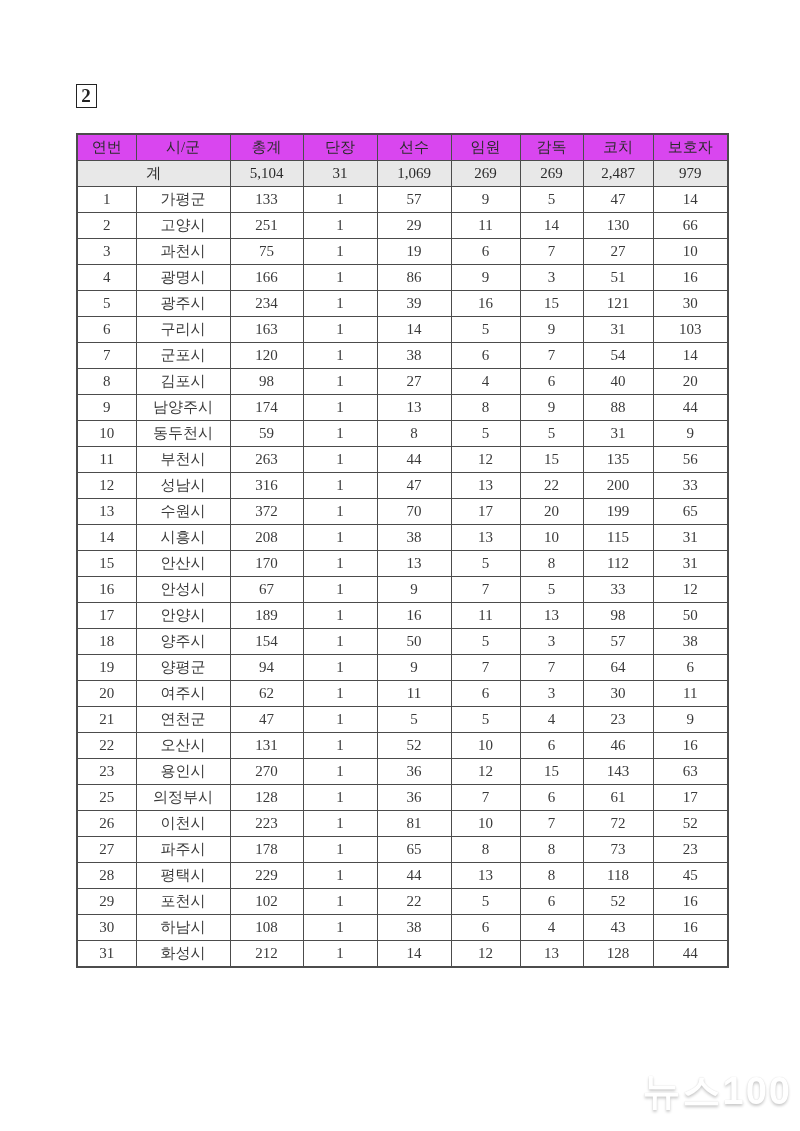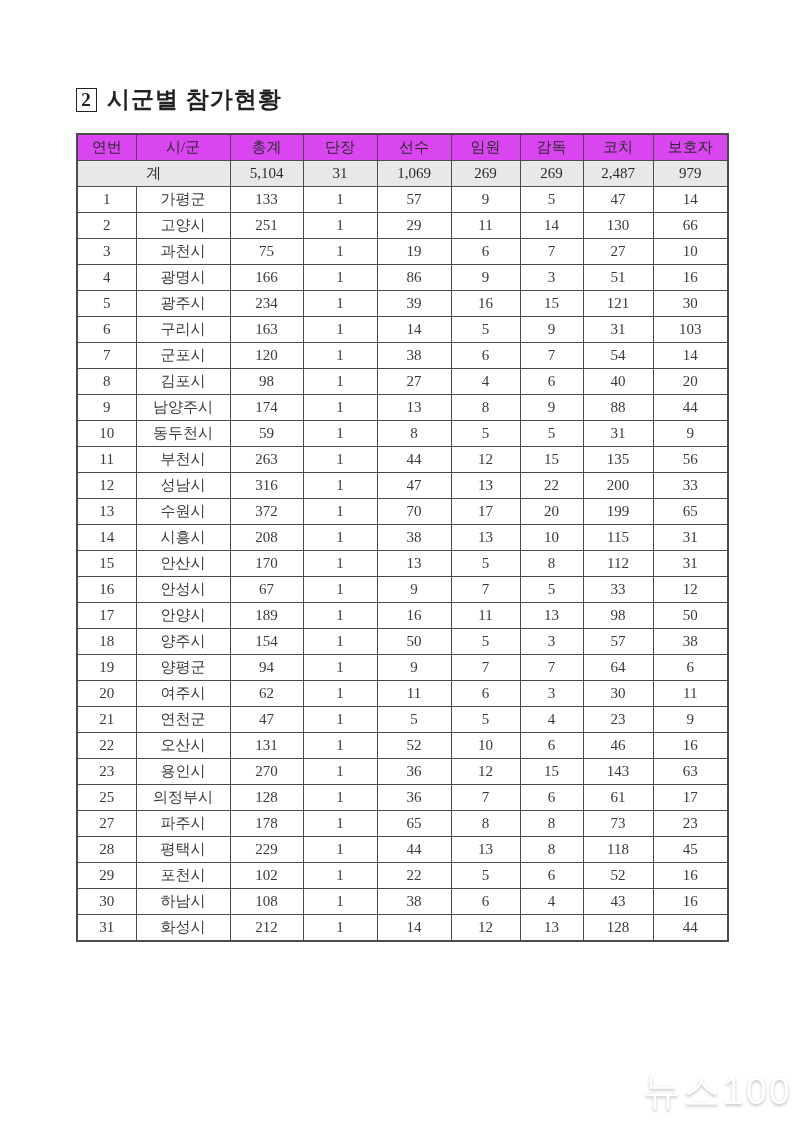--- a/index.html
+++ b/index.html
@@ -76,34 +76,33 @@
   col.c-player  { width: 74px; }
   col.c-officer { width: 69px; }
   col.c-coach1  { width: 63px; }
   col.c-coach2  { width: 70px; }
   col.c-guard   { width: 75px; }
   .watermark {
     position: absolute;
     right: 8px;
     bottom: 14px;
     font-family: "Liberation Sans", "DejaVu Sans", sans-serif;
-    font-weight: normal;
+    font-weight: bold;
     font-size: 38px;
     letter-spacing: 2px;
     color: #ffffff;
     text-shadow: 0 2px 3px #c9c9c9, 0 0 1px #d8d8d8;
     user-select: none;
   }
 </style>
 </head>
 <body>
 
 <div class="doc-title">
   <span class="title-number-box">2</span>
-  <span>시군별 참가현황</span>
 </div>
 
 <table class="stats-table">
   <colgroup>
     <col class="c-no">
       <col class="c-city">
       <col class="c-total">
       <col class="c-leader">
     <col class="c-player">
       <col class="c-officer">
@@ -393,20 +392,31 @@
         <td>의정부시</td>
         <td>128</td>
         <td>1</td>
         <td>36</td>
         <td>7</td>
         <td>6</td>
         <td>61</td>
         <td>17</td>
       </tr>
       <tr>
+        <td>26</td>
+        <td>이천시</td>
+        <td>223</td>
+        <td>1</td>
+        <td>81</td>
+        <td>10</td>
+        <td>7</td>
+        <td>72</td>
+        <td>52</td>
+      </tr>
+      <tr>
         <td>27</td>
         <td>파주시</td>
         <td>178</td>
         <td>1</td>
         <td>65</td>
         <td>8</td>
         <td>8</td>
         <td>73</td>
         <td>23</td>
       </tr>

